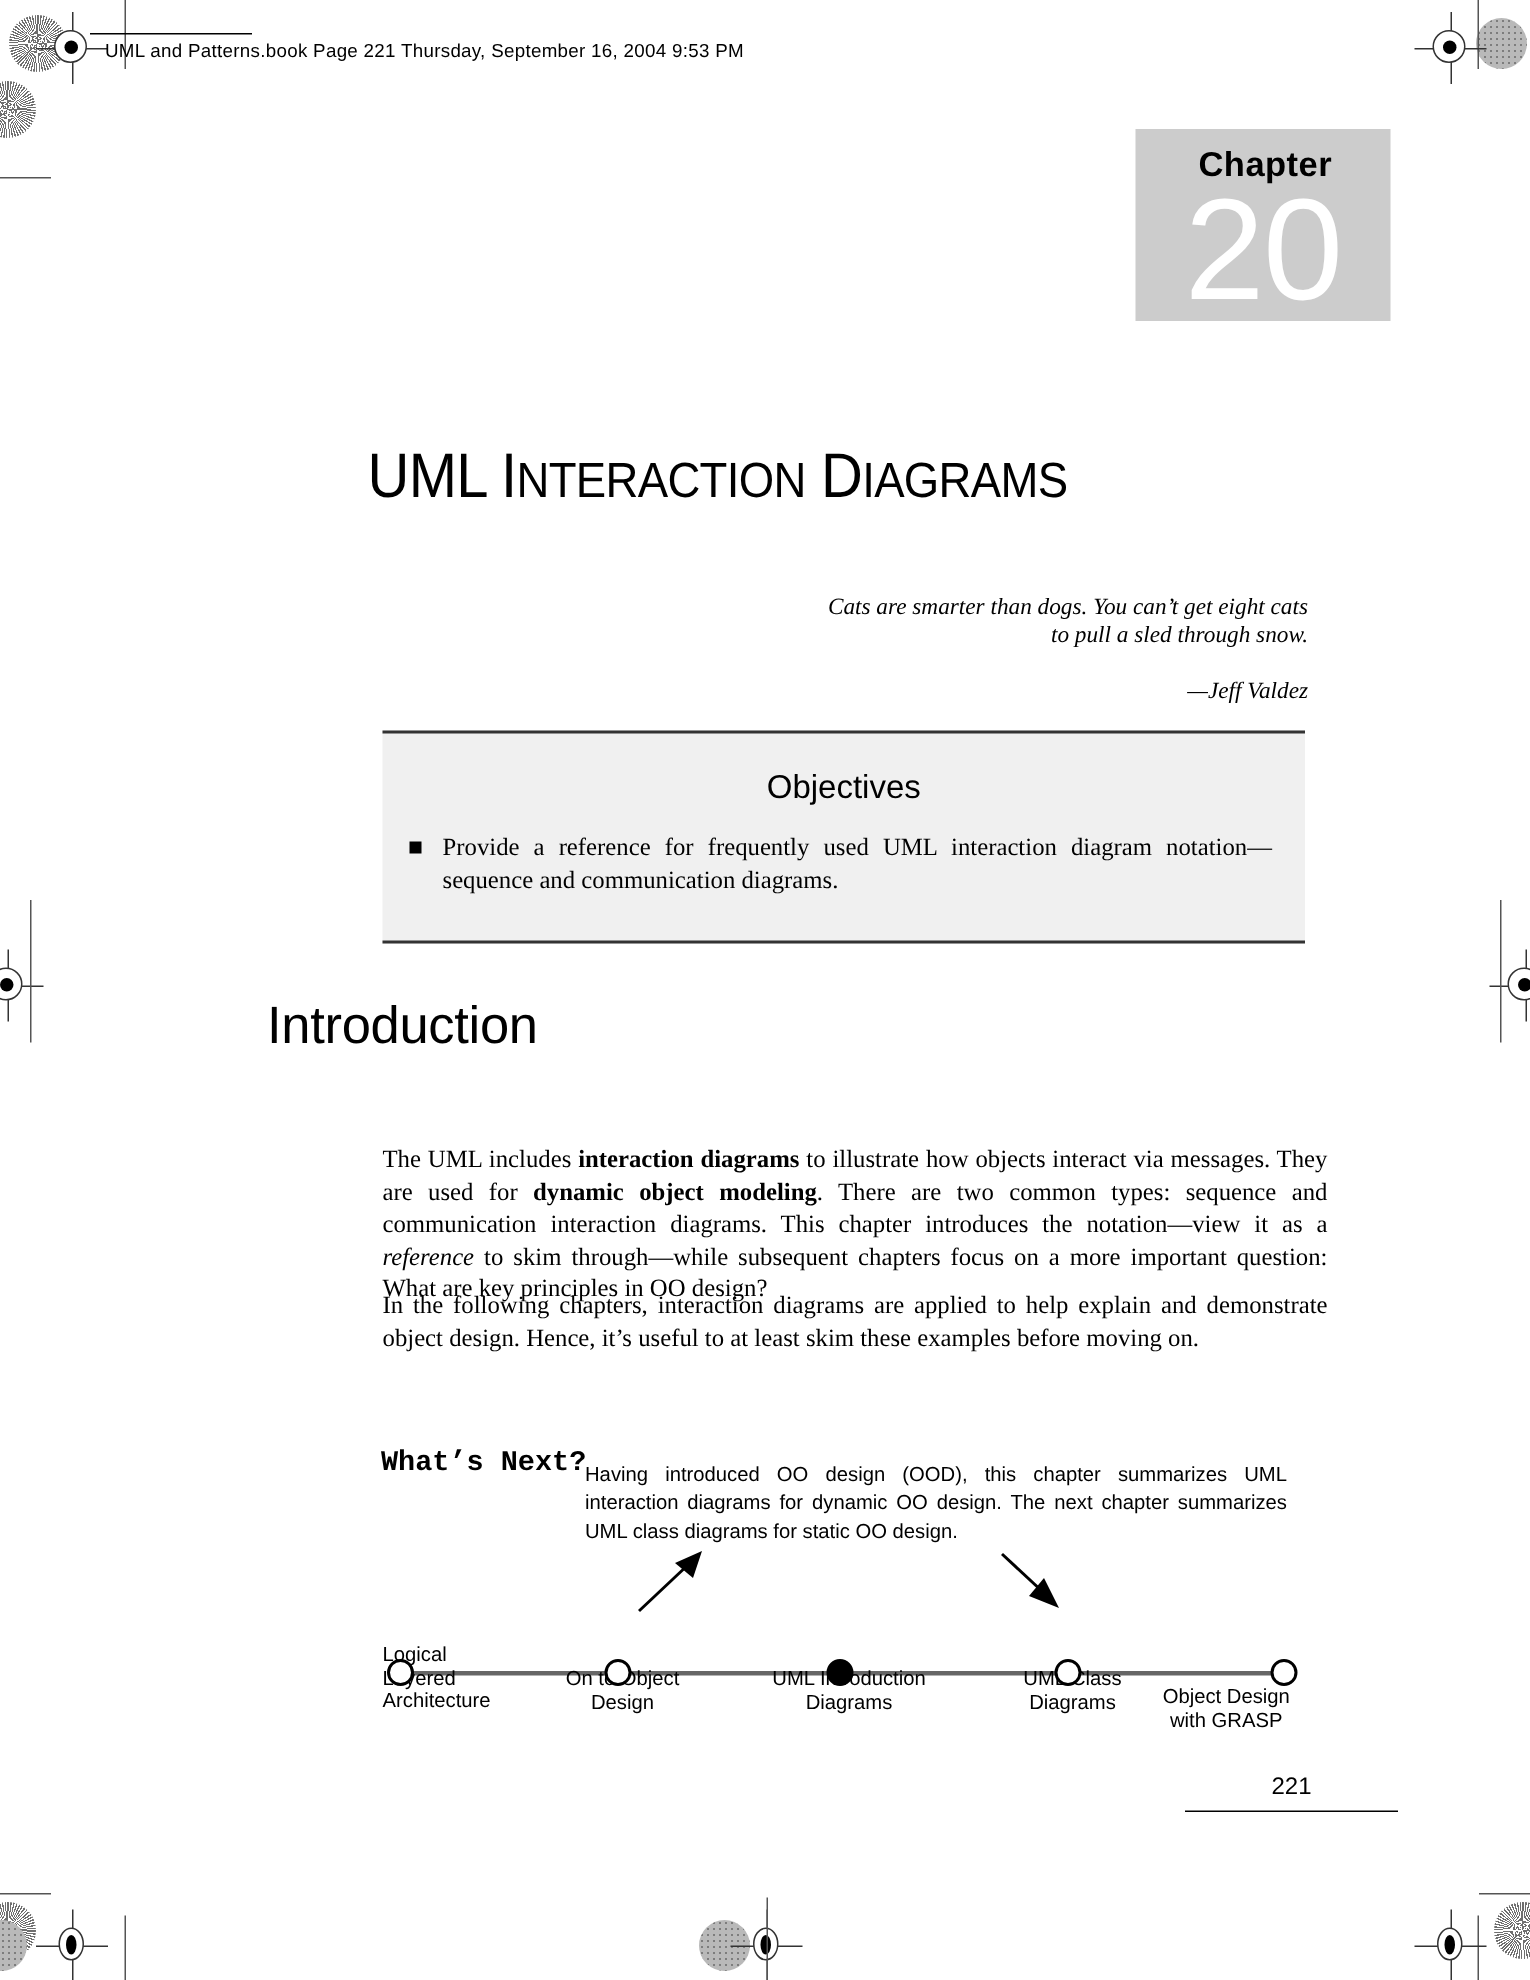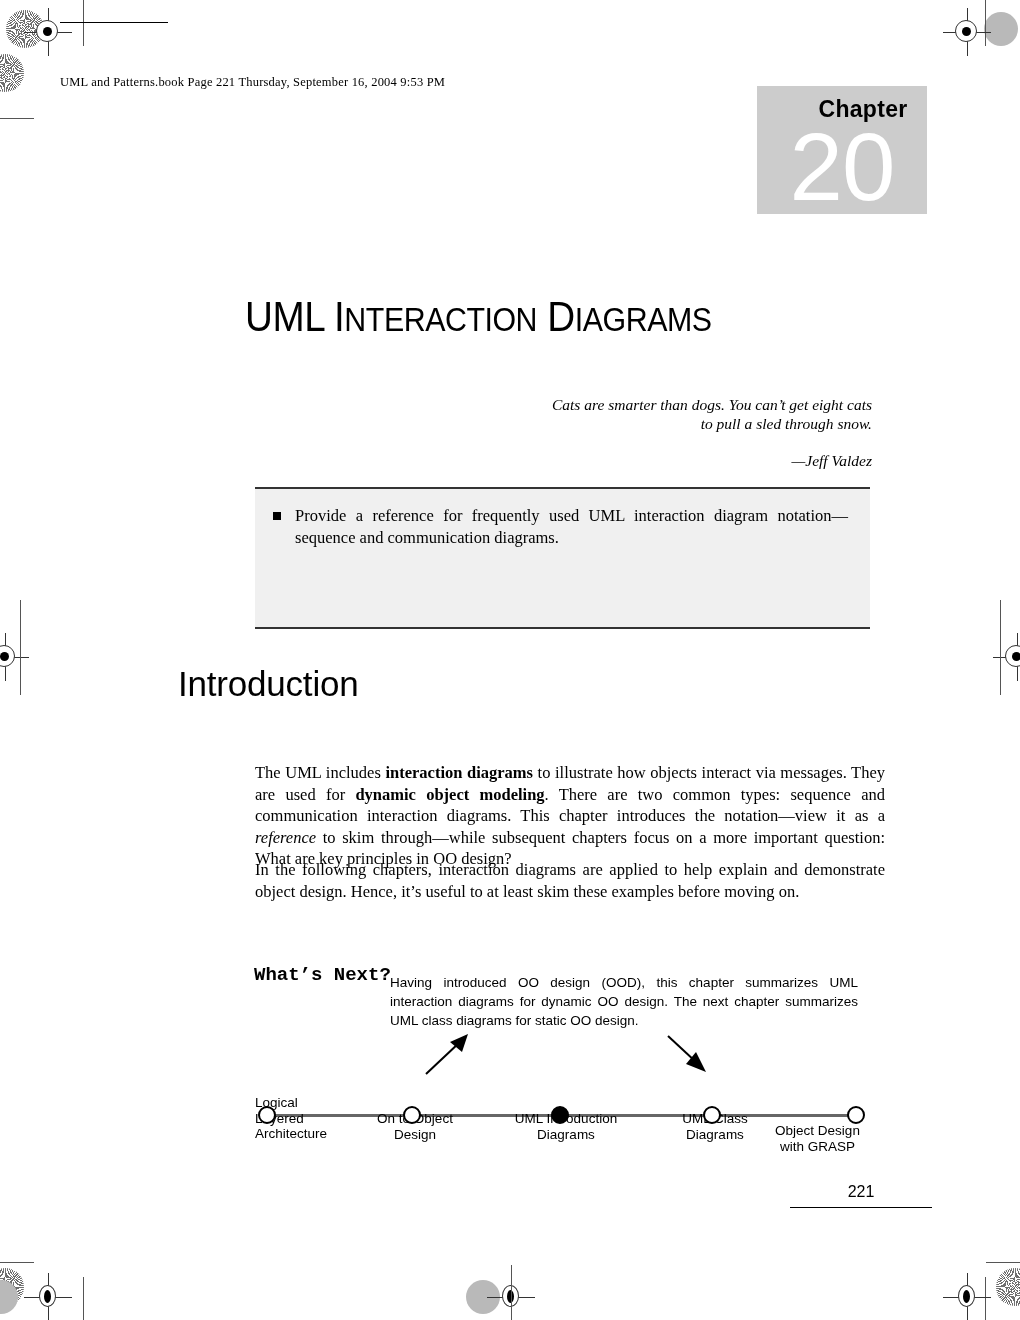--- a/index.html
+++ b/index.html
@@ -70,51 +70,50 @@
     background-size: 4px 4px;
   }
   .cropline {
     position: absolute;
     background: #555;
   }
 
   
   .page-header {
     position: absolute;
-    left: 60px;
+    left: 70px;
     top: 27px;
-    font-family: Liberation Serif, serif;
+    font-family: Liberation Sans, sans-serif;
     font-size: 12.5px;
     letter-spacing: .2px;
     white-space: nowrap;
-    margin-top: 48px;
   }
   .header-rule {
     position: absolute;
     left: 60px;
     top: 22px;
     width: 108px;
     height: 1px;
     background: #000;
   }
 
   .chapter-box {
     position: absolute;
     left: 757px;
     top: 86px;
     width: 170px;
     height: 128px;
     background: #cccccc;
   }
   .chapter-word {
     position: absolute;
-    left: 778px;
+    left: 799px;
     top: 96px;
     width: 170px;
-    text-align: center;
+    text-align: left;
     font-family: "Liberation Sans", sans-serif;
     font-weight: bold;
     font-size: 23px;
     color: #000;
     letter-spacing: .3px;
   }
   .chapter-num {
     position: absolute;
     left: 757px;
     top: 119px;
@@ -387,20 +386,21 @@
 <div class="chapter-box"></div>
 <div class="chapter-word">Chapter</div>
 <div class="chapter-num">20</div>
 
 <div class="chapter-title"><span>UML I</span><span class="sc">NTERACTION</span><span> D</span><span class="sc">IAGRAMS</span></div>
 
 <div class="quote">Cats are smarter than dogs. You can’t get eight cats to pull a sled through snow.</div>
 <div class="quote-attrib">—Jeff Valdez</div>
 
 <div class="objectives">
+  <div class="objectives-title">Objectives</div>
   <div class="obj-item">
     <div class="obj-bullet"><span></span></div>
     <div class="obj-text">Provide a reference for frequently used UML interaction diagram notation—sequence and communication diagrams.</div>
   </div>
 </div>
 
 <div class="section-heading">Introduction</div>
 
 <div class="body-para" id="para1"><span>The UML includes </span><b>interaction diagrams</b><span> to illustrate how objects interact via messages. They are used for </span><b>dynamic object modeling</b><span>. There are two common types: sequence and communication interaction diagrams. This chapter introduces the notation—view it as a </span><i>reference</i><span> to skim through—while subsequent chapters focus on a more important question: What are key principles in OO design?</span></div>
 

